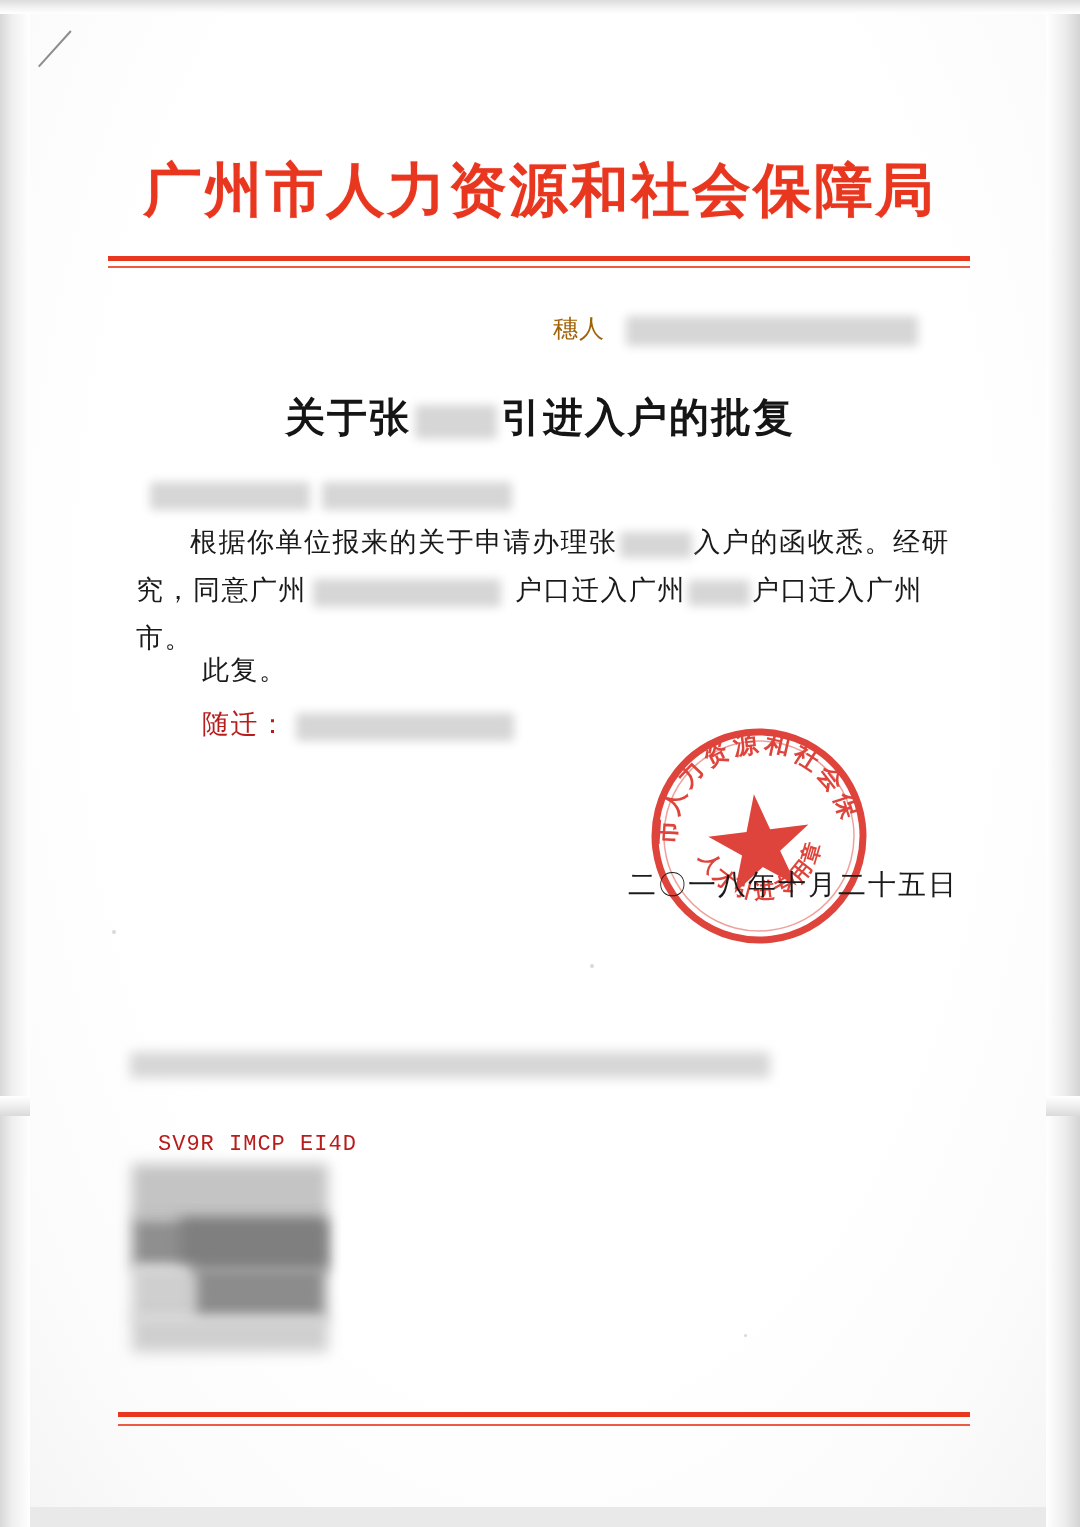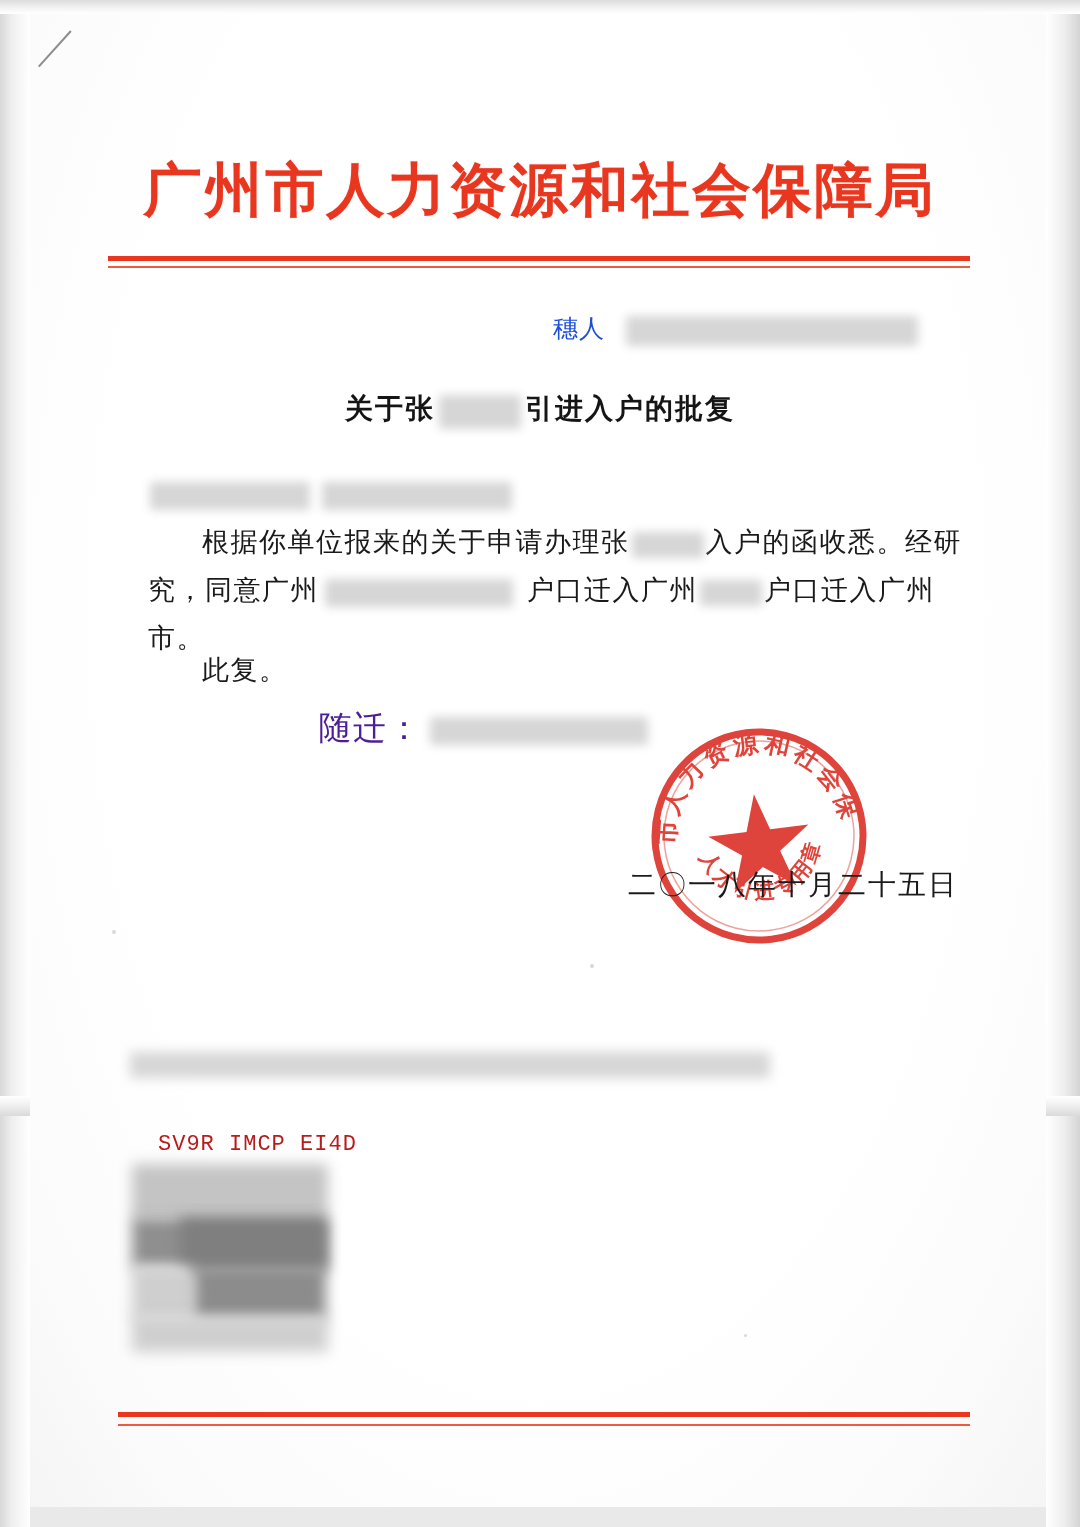--- a/index.html
+++ b/index.html
@@ -106,50 +106,50 @@
     height: 2px;
     background: #ef5a42;
   }
 
   
   .docnum {
     position: absolute;
     left: 553px;
     top: 312px;
     font-size: 25px;
-    color: #1d4ed8;
+    color: #a16207;
     letter-spacing: 1px;
     text-align: right;
   }
 
   
   .subject {
     position: absolute;
     left: 110px;
     top: 390px;
     width: 860px;
     text-align: center;
-    font-size: 28px;
+    font-size: 40px;
     font-weight: bold;
     color: #151515;
     letter-spacing: 2px;
   }
 
   
   .recipient {
     position: absolute;
     left: 150px;
     top: 478px;
     font-size: 27px;
     color: #1a1a1a;
     letter-spacing: 1px;
   }
   .body {
     position: absolute;
-    left: 148px;
+    left: 136px;
     top: 518px;
     width: 800px;
     font-size: 27px;
     color: #1a1a1a;
     line-height: 48px;
     letter-spacing: 1.5px;
   }
   .body .p-indent { text-indent: 54px; }
   .body .line { white-space: nowrap; }
   .body .gap-small { display: inline-block; width: 8px; }
@@ -161,26 +161,25 @@
     font-size: 27px;
     color: #1a1a1a;
     letter-spacing: 1.5px;
     text-indent: 54px;
     width: 400px;
   }
   .accompany {
     position: absolute;
     left: 148px;
     top: 706px;
-    font-size: 33px;
-    color: #4c1d95;
+    font-size: 27px;
+    color: #b91c1c;
     letter-spacing: 1.5px;
     text-indent: 54px;
     width: 500px;
-    text-align: right;
   }
 
   
   .seal {
     position: absolute;
     left: 645px;
     top: 722px;
     width: 228px;
     height: 228px;
     transform: rotate(-7deg);

